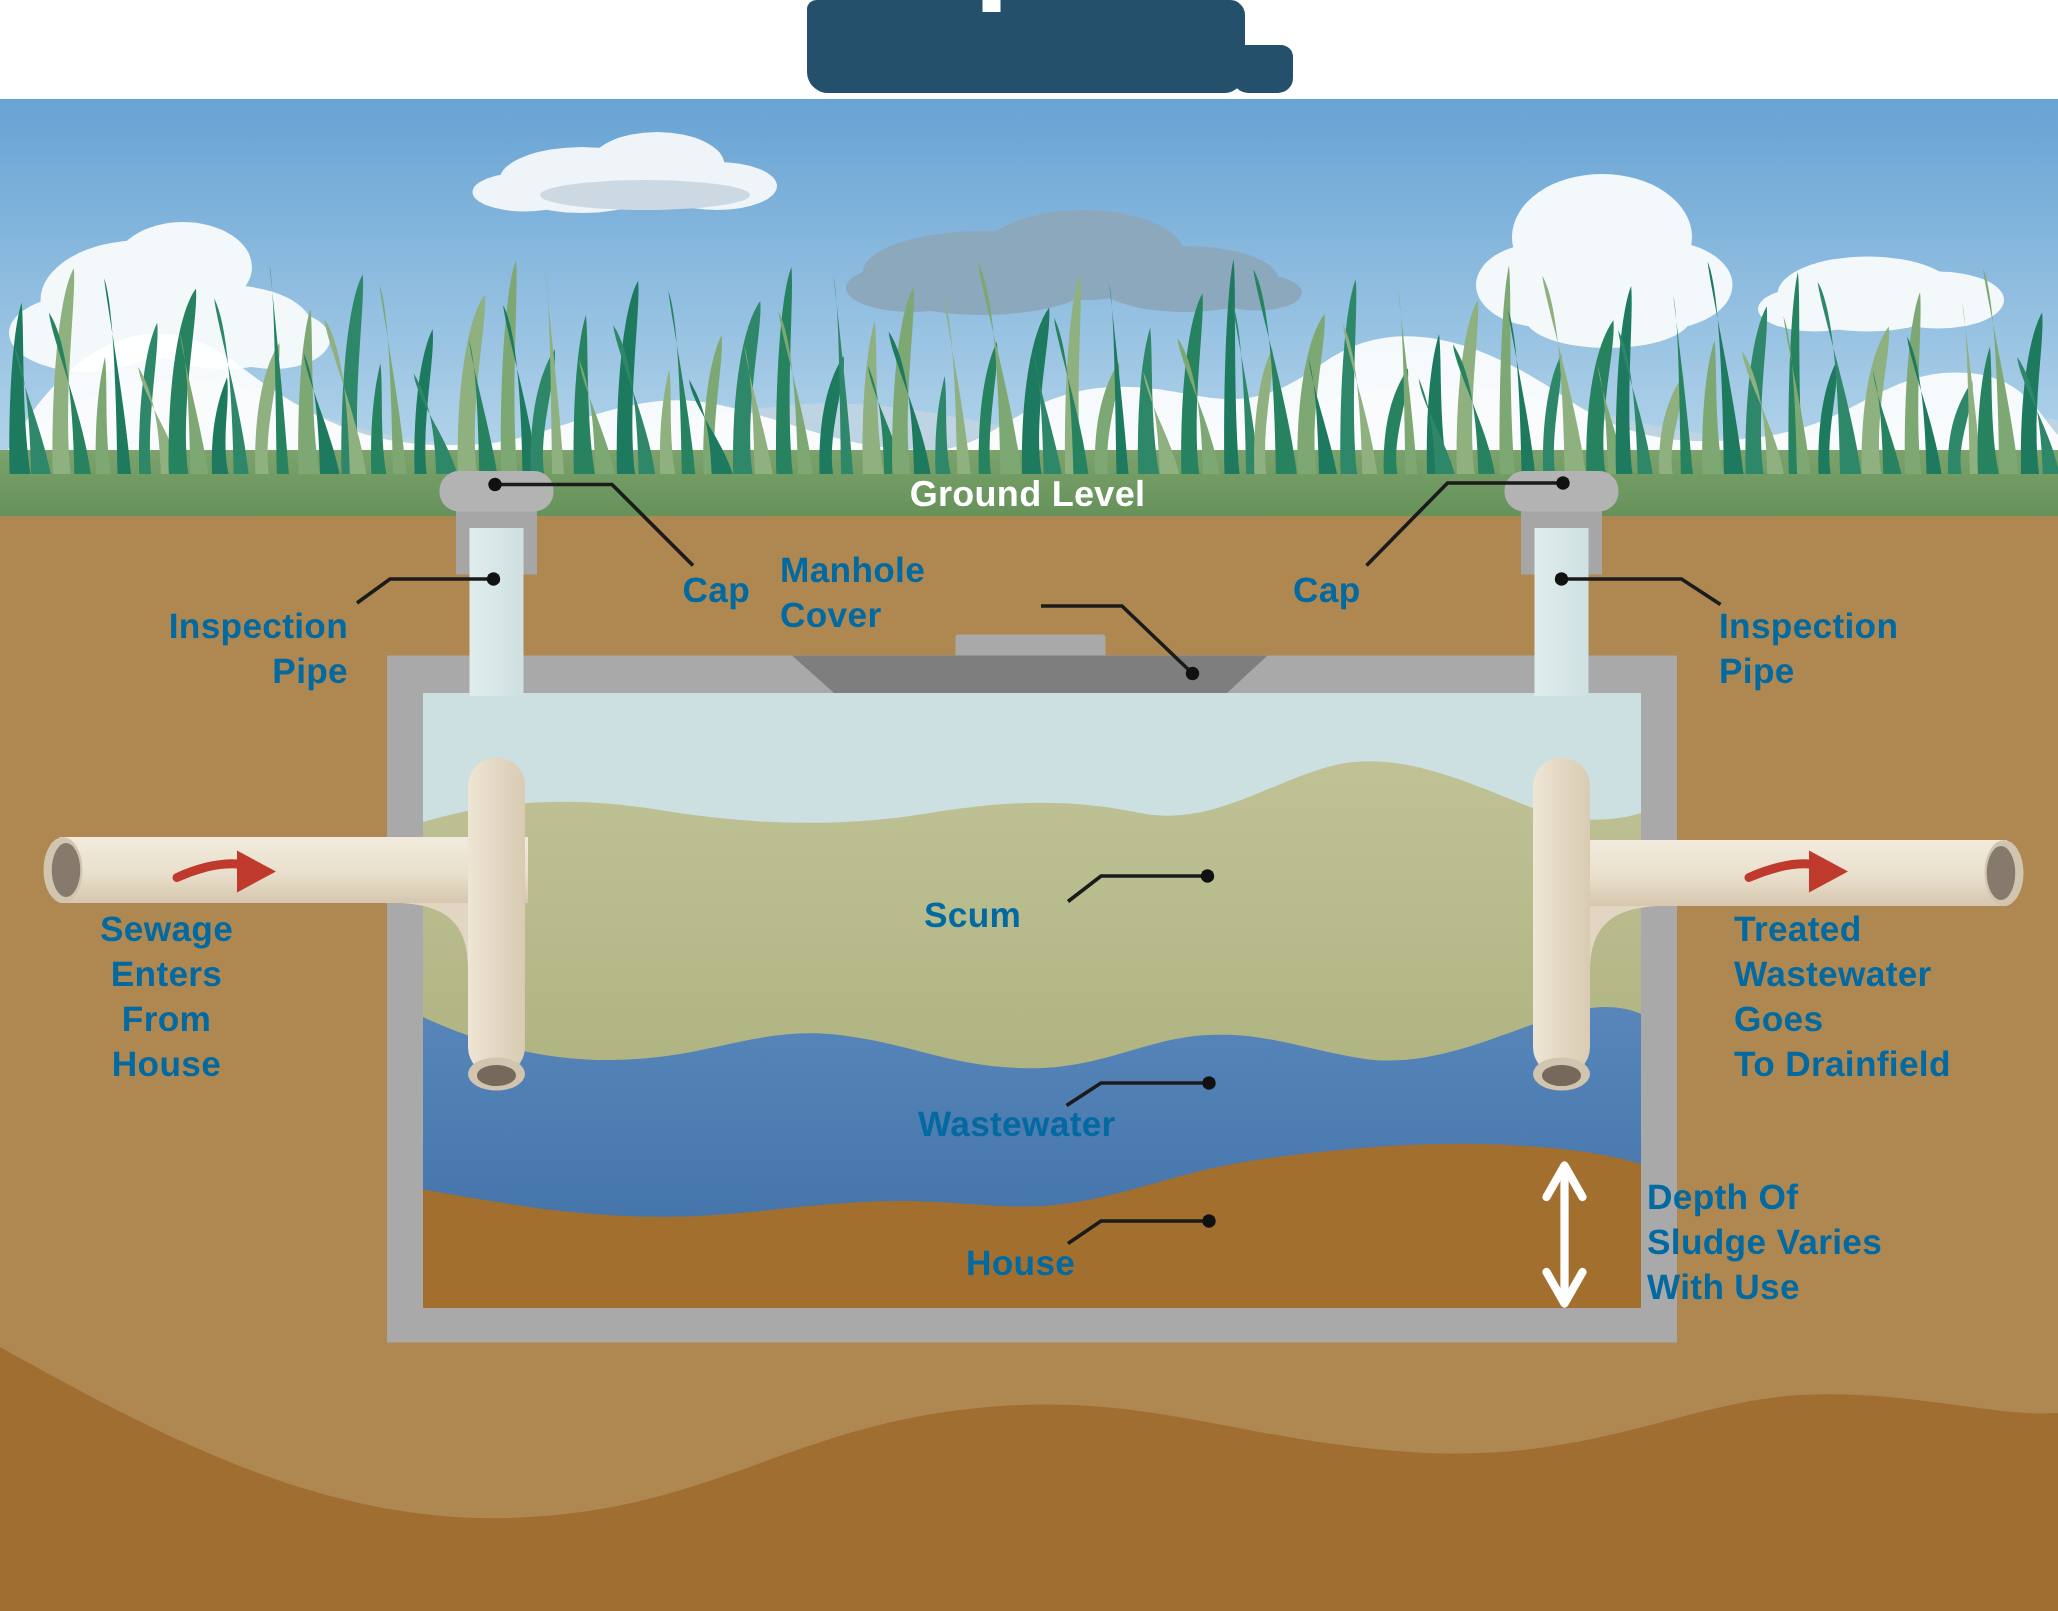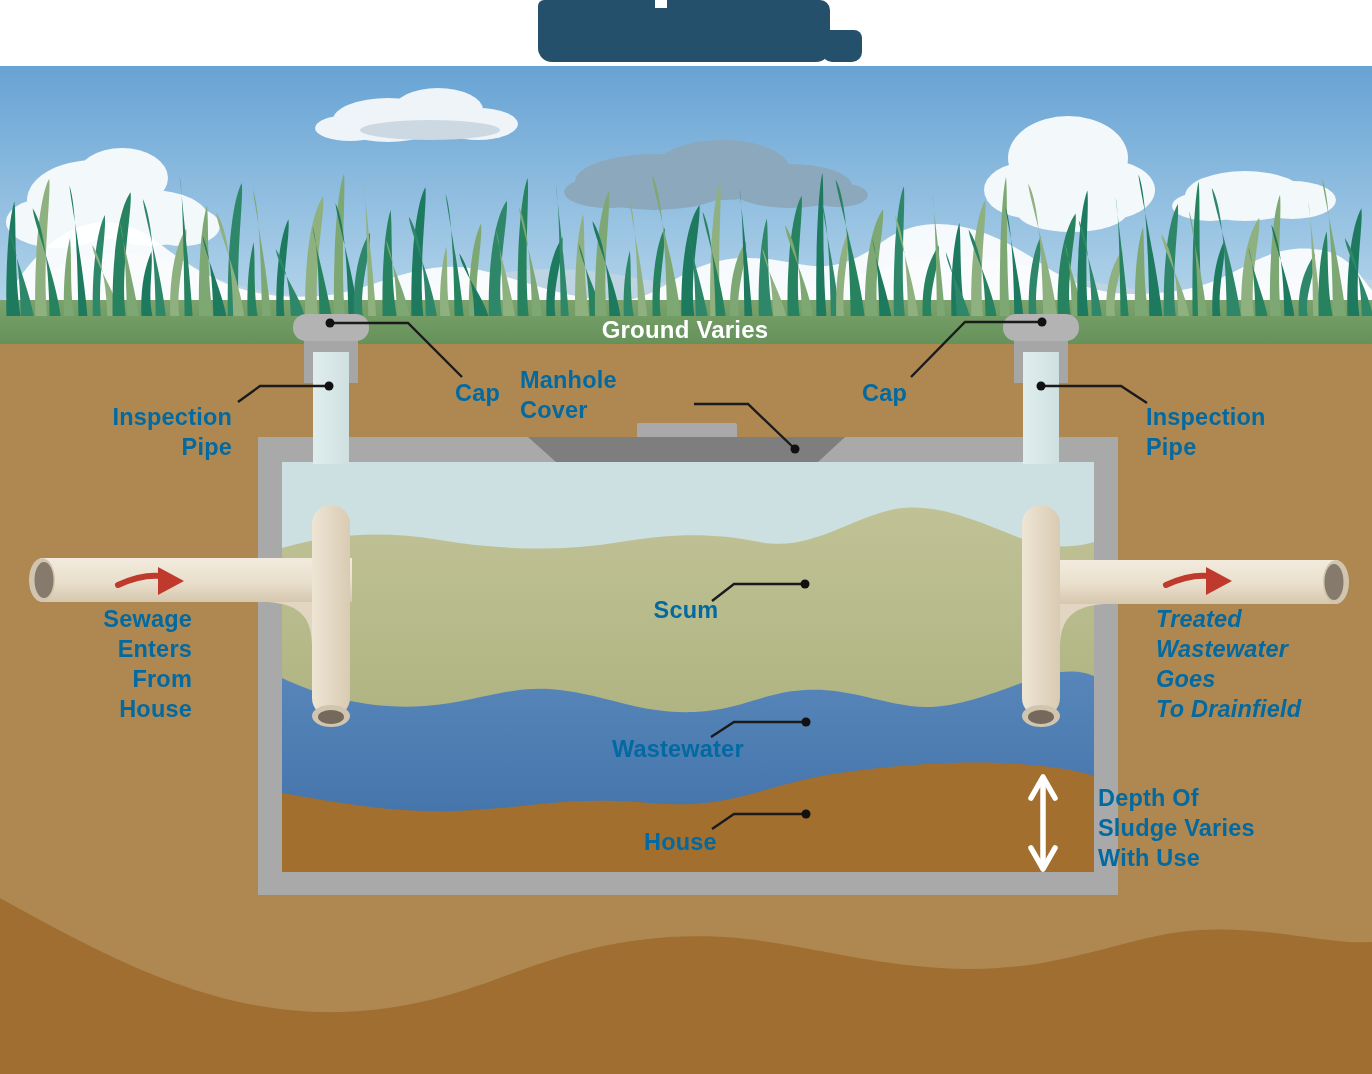--- a/index.html
+++ b/index.html
@@ -16,25 +16,25 @@
 
   
   .lbl{position:absolute;font-size:23.5px;font-weight:700;color:#0369a1;line-height:1.27;
        white-space:pre-line;letter-spacing:0.2px;}
   .l-ground {left:535px;top:315px;width:300px;text-align:center;color:#ffffff;font-weight:600;font-size:24px;}
   .l-insp-left {left:40px;top:403px;width:192px;text-align:right;}
   .l-cap-left {left:455px;top:379px;}
   .l-manhole {left:520px;top:366px;width:170px;}
   .l-cap-right {left:862px;top:379px;}
   .l-insp-right{left:1146px;top:403px;}
-  .l-scum {left:616px;top:596px;width:140px;text-align:center;}
+  .l-scum {left:616px;top:596px;width:140px;text-align:left;}
   .l-waste {left:612px;top:735px;}
   .l-sludge {left:644px;top:828px;}
-  .l-sewage {left:30px;top:605px;width:162px;text-align:right;}
-  .l-treated {left:1156px;top:605px;font-style:italic;}
+  .l-sewage {left:30px;top:605px;width:162px;text-align:center;}
+  .l-treated {left:1156px;top:605px;}
   .l-depth {left:1098px;top:784px;}
 </style>
 </head>
 <body>
 
 <div class="stage">
 
   <svg class="scene" viewBox="0 0 1372 1074">
     <defs>
       <linearGradient id="skyGrad" x1="0" y1="0" x2="0" y2="1">
@@ -302,21 +302,21 @@
       <line x1="1043" y1="782" x2="1043" y2="864"></line>
       <polyline points="1031,798 1043,777 1055,798"></polyline>
       <polyline points="1031,848 1043,869 1055,848"></polyline>
     </g>
   </svg>
 
   <div class="title-main"></div>
   <div class="title-tail"></div>
   <div class="title-notch"></div>
 
-  <div class="lbl l-ground">Ground Varies</div>
+  <div class="lbl l-ground">Ground Level</div>
   <div class="lbl l-insp-left">Inspection
 Pipe</div>
   <div class="lbl l-cap-left">Cap</div>
   <div class="lbl l-manhole">Manhole
 Cover</div>
   <div class="lbl l-cap-right">Cap</div>
   <div class="lbl l-insp-right">Inspection
 Pipe</div>
   <div class="lbl l-scum">Scum</div>
   <div class="lbl l-waste">Wastewater</div>

